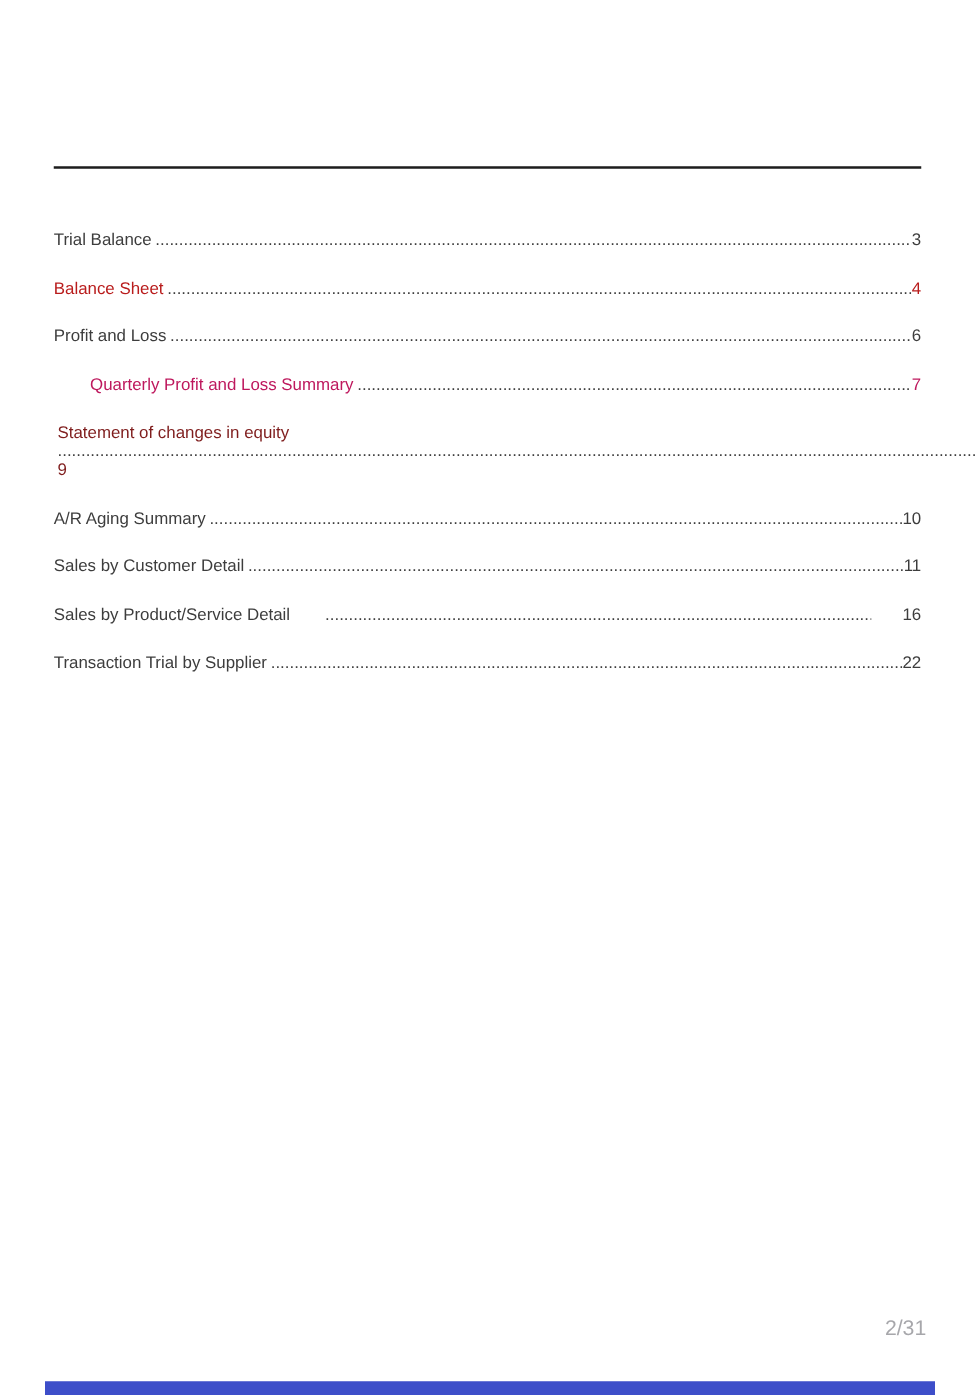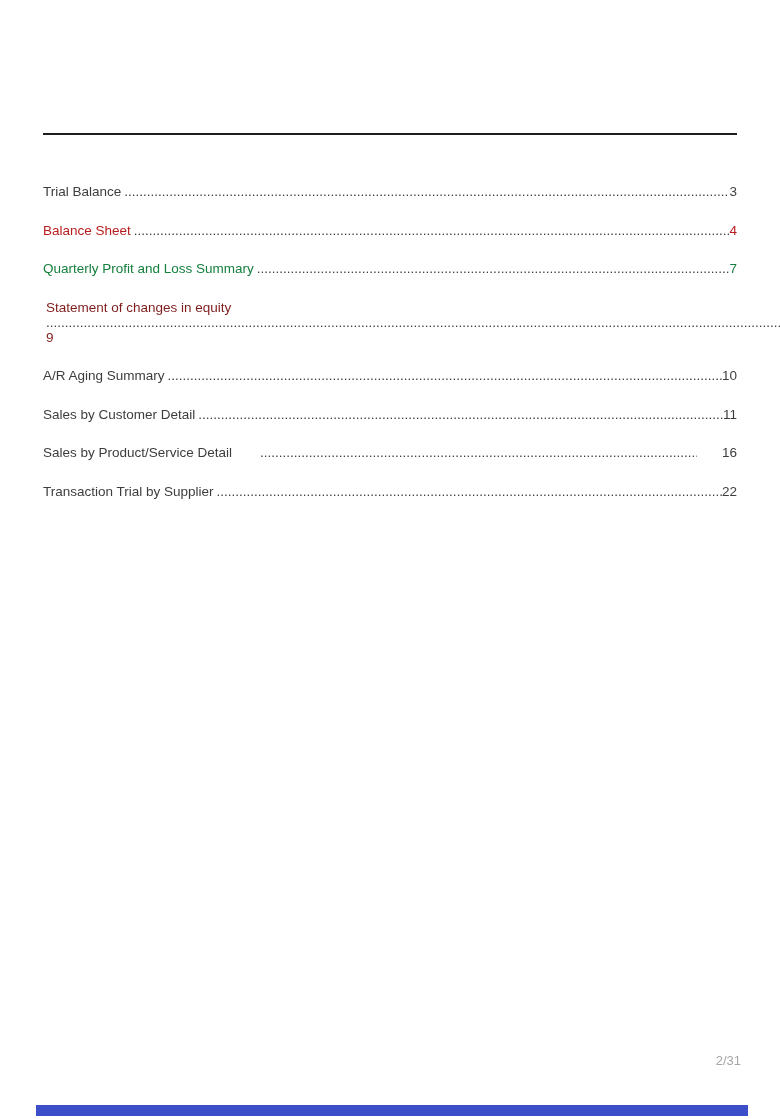--- a/index.html
+++ b/index.html
@@ -64,21 +64,21 @@
   .toc-dots::after {
     content: "...................................................................................................................................................................................................................................................................................................................";
   }
   .toc-page {
     white-space: nowrap;
   }
   .footer-page-indicator {
     position: absolute;
     right: 39px;
     top: 1053px;
-    font-size: 13px;
+    font-size: 17px;
     color: #a7a7ab;
   }
   .footer-accent-bar {
     position: absolute;
     left: 36px;
     right: 32px;
     bottom: 3px;
     height: 11px;
     background: #3d4ec9;
   }
@@ -94,21 +94,26 @@
     <div class="toc-row" style="color: rgb(61, 61, 61);">
       <span class="toc-label">Trial Balance</span>
       <span class="toc-dots"></span>
       <span class="toc-page">3</span>
     </div>
     <div class="toc-row" style="color: #b91c1c;">
       <span class="toc-label">Balance Sheet</span>
       <span class="toc-dots"></span>
       <span class="toc-page">4</span>
     </div>
-    <div class="toc-row" style="color: #15803d;">
+    <div class="toc-row" style="color: rgb(61, 61, 61);">
+      <span class="toc-label">Profit and Loss</span>
+      <span class="toc-dots"></span>
+      <span class="toc-page">6</span>
+    </div>
+    <div class="toc-row" style="color: #be185d; margin-left: 29px;">
       <span class="toc-label">Quarterly Profit and Loss Summary</span>
       <span class="toc-dots"></span>
       <span class="toc-page">7</span>
     </div>
     <div class="toc-row" style="color: #7f1d1d; flex-direction: column;">
       <span class="toc-label">Statement of changes in equity</span>
       <span class="toc-dots"></span>
       <span class="toc-page">9</span>
     </div>
     <div class="toc-row" style="color: rgb(61, 61, 61);">

